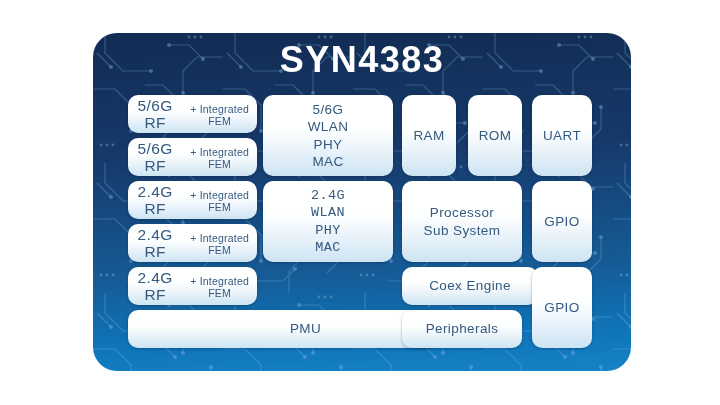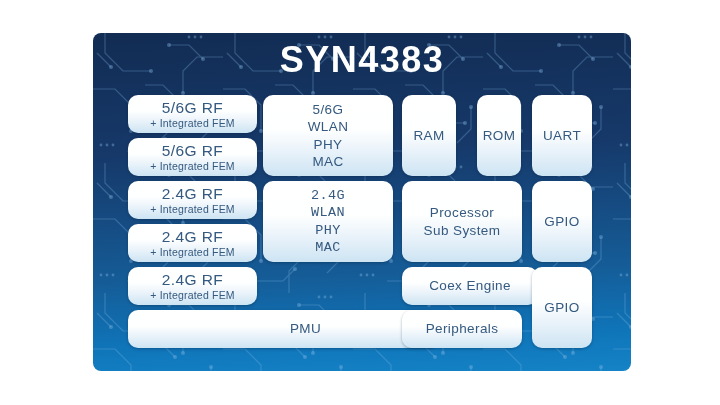--- a/index.html
+++ b/index.html
@@ -2,50 +2,50 @@
 <html><head>
 <meta charset="utf-8">
 <style>
   html,body{margin:0;padding:0;background:#ffffff;}
   .stage{
     position:relative;width:720px;height:405px;background:#ffffff;
     overflow:hidden;font-family:"Liberation Sans",sans-serif;
   }
   .panel{
     position:absolute;left:93px;top:33px;width:538px;height:338px;
-    border-radius:8px;overflow:hidden;
+    border-radius:24px;overflow:hidden;
     background:linear-gradient(178deg,#122c53 0%,#16396a 35%,#155c97 70%,#0f74b8 88%,#1583c7 100%);
   }
   .circuit{position:absolute;left:0;top:0;width:100%;height:100%;}
   .chip-title{
     position:absolute;left:0;top:6px;width:100%;text-align:center;
     color:#ffffff;font-size:36px;font-weight:bold;letter-spacing:1.5px;
   }
   .blk{
     position:absolute;border-radius:10px;
     background:linear-gradient(180deg,#ffffff 0%,#feffff 42%,#eaf3fa 68%,#cde4f3 100%);
     box-shadow:0 1px 3px rgba(4,28,56,0.35);
-    display:flex;flex-direction:column;align-items:center;justify-content:center;
+    display:flex;align-items:center;justify-content:center;
     text-align:center;color:#35597f;
   }
   .blk-label{font-size:13.5px;line-height:17.5px;letter-spacing:0.4px;white-space:pre-line;}
   .blk-label.lg{font-size:15.5px;line-height:17px;}
   .blk-sub{font-size:10.5px;line-height:12px;letter-spacing:0.2px;margin-top:1px;}
   
   .b-rf1{left:35px;top:62px;width:129px;height:38px;}
   .b-rf2{left:35px;top:105px;width:129px;height:38px;}
   .b-rf3{left:35px;top:148px;width:129px;height:38px;}
   .b-rf4{left:35px;top:191px;width:129px;height:38px;}
   .b-rf5{left:35px;top:234px;width:129px;height:38px;}
   .b-pmu{left:35px;top:277px;width:265px;height:38px;padding-left:45px;}
   .b-wlan56{left:170px;top:62px;width:130px;height:81px;}
   .b-wlan24{left:170px;top:148px;width:130px;height:81px;font-family:Liberation Mono, monospace;}
   .b-bt{left:170px;top:234px;width:130px;height:38px;}
   .b-ram{left:309px;top:62px;width:54px;height:81px;}
-  .b-rom{left:384px;top:62px;width:44px;height:81px;}
+  .b-rom{left:375px;top:62px;width:54px;height:81px;}
   .b-uart{left:439px;top:62px;width:60px;height:81px;}
   .b-proc{left:309px;top:148px;width:120px;height:81px;}
   .b-pcie{left:439px;top:148px;width:60px;height:81px;}
   .b-coex{left:309px;top:234px;width:136px;height:38px;}
   .b-periph{left:309px;top:277px;width:120px;height:38px;}
   .b-gpio{left:439px;top:234px;width:60px;height:81px;}
 </style>
 </head>
 <body>
 

